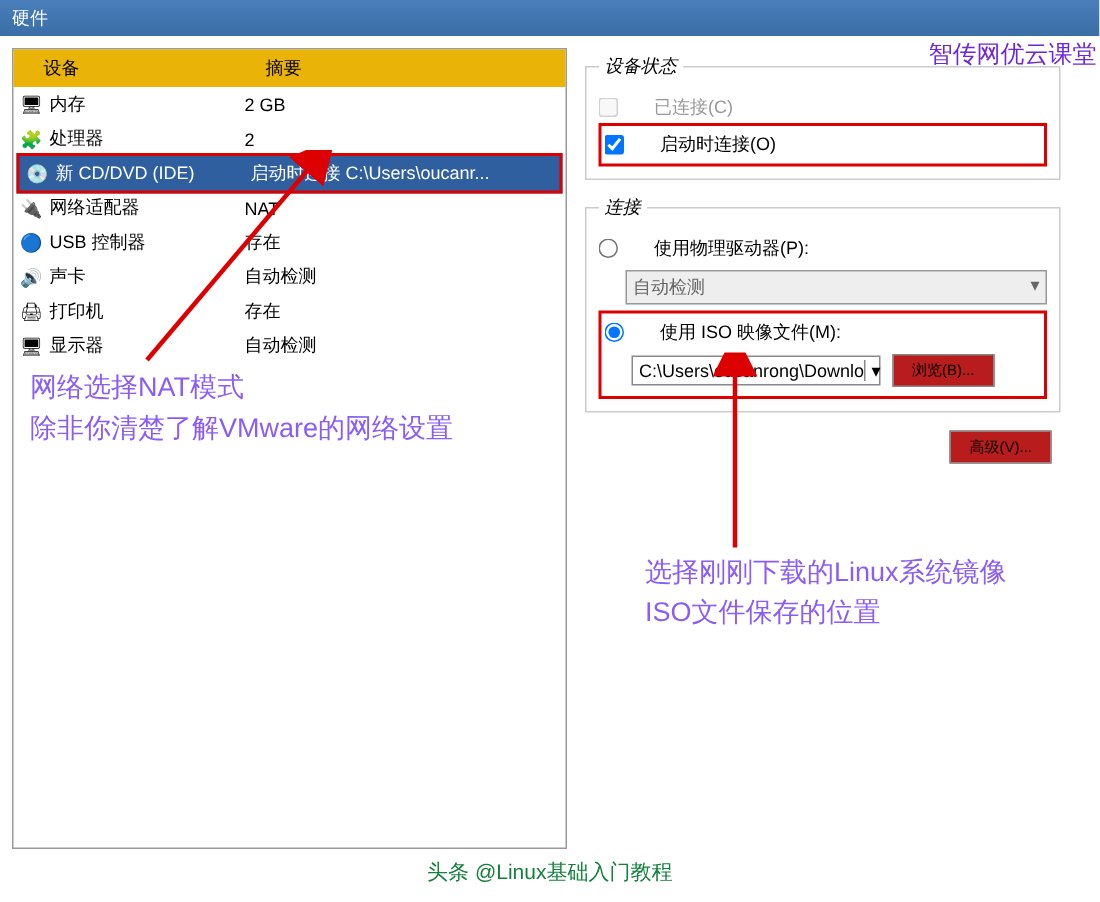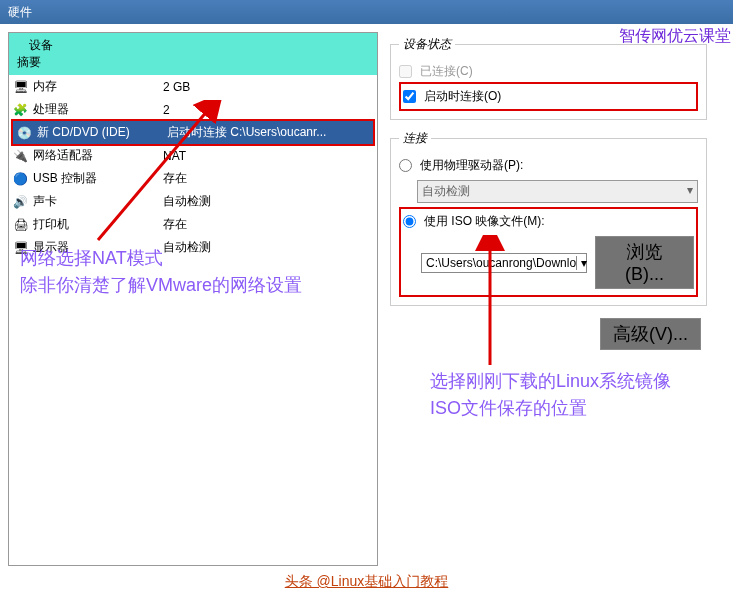--- a/index.html
+++ b/index.html
@@ -2,44 +2,44 @@
 <html><head>
   <meta charset="utf-8">
   <style>
     * { box-sizing: border-box; margin: 0; padding: 0; }
     body { font-family: "Microsoft YaHei", SimSun, sans-serif; font-size: 12px; background: #fff; width: 733px; height: 601px; }
     .titlebar { background: linear-gradient(to bottom, #4a7ebb, #3a6ea5); color: #fff; padding: 4px 8px; height: 24px; display:flex; align-items:center;}
     .watermark { position: absolute; top: 26px; right: 2px; color: #6d28d9; font-size: 16px; font-family: KaiTi, serif; z-index: 100; }
     .content { display: flex; padding: 8px; gap: 8px; height: 550px; }
     .left-panel { width: 370px; border: 1px solid #999; background: #fff; display:flex; flex-direction:column; }
     .right-panel { width: 325px; padding: 4px; }
-    .dev-header { display: flex; background: #5eead4; border-bottom: 0px; padding: 4px 0; flex-direction: column; }
+    .dev-header { display: flex; background: #eab308; border-bottom: 0px; padding: 4px 0; }
     .dev-header div:first-child { width: 160px; padding-left: 20px; }
     .dev-header div:last-child { padding-left: 8px; }
     .dev-row { display: flex; padding: 3px 4px; align-items: center; }
     .dev-row.selected { background: #2f5f9f; color: #fff; border: 2px solid #d00; margin: -2px 2px; }
     .dev-icon { width: 16px; height: 14px; margin-right: 4px; display:inline-block; font-size:12px; line-height:14px; text-align:center;}
     .dev-name { width: 150px; display:flex; align-items:center;}
     .dev-summary { white-space: nowrap; overflow: hidden; text-overflow: ellipsis; max-width: 190px;}
     fieldset { border: 1px solid #ccc; margin-bottom: 10px; padding: 8px; }
     legend { padding: 0 4px; font-size: 12px; font-style: italic; }
     .red-box { border: 2px solid #d00; padding: 2px; }
-    .checkbox-row, .radio-row { display: flex; align-items: center; gap: 4px; padding: 2px 0; }
-    .btn { border: 1px solid #888; background: #737373; padding: 3px 12px; font-size: 18px; cursor: pointer; }
+    .checkbox-row, .radio-row { display: flex; align-items: center; gap: 20px; padding: 2px 0; }
+    .btn { border: 1px solid #888; background: #b91c1c; padding: 3px 12px; font-size: 10px; cursor: pointer; }
     .btn-row { display:flex; gap:10px; justify-content:center; padding: 8px;}
     .right-btns { text-align: right; padding: 2px 6px 8px 0;}
     .iso-row { display:flex; gap: 8px; margin: 4px 0 4px 18px; align-items:center;}
     .iso-path { border: 1px solid #888; background: #fff; padding: 2px 4px; width: 166px; display:flex; justify-content:space-between;}
     .drop-caret { border-left:1px solid #888; padding-left:4px;}
     .dropdown-disabled { border:1px solid #999; background:#eee; color:#666; padding:2px 4px; margin:4px 0 4px 18px; display:flex; justify-content:space-between;}
     .annotation { color: #8b5cf6; font-size: 18px; position: absolute; }
     .ann1 { left: 20px; top: 245px; line-height: 1.5;}
     .ann2 { left: 430px; top: 368px; line-height: 1.5;}
     .arrow-svg { position: absolute; pointer-events: none; }
-    .bottom-watermark { position:absolute; bottom:8px; left:50%; transform:translateX(-50%); color:#c2410c; font-size:14px; background:rgba(255,255,255,0.6); padding:2px 8px; border-radius:2px;text-decoration:underline;}
+    .bottom-watermark { position:absolute; bottom:8px; left:50%; transform:translateX(-50%); color:#15803d; font-size:14px; background:rgba(255,255,255,0.6); padding:2px 8px; border-radius:2px;}
     input[type=checkbox], input[type=radio] { margin: 0 4px 0 0; }
     .list-body { flex:1; overflow: hidden; }
   </style>
 </head>
 <body>
 
 <div class="titlebar">
   <span>硬件</span>
 </div>
 

